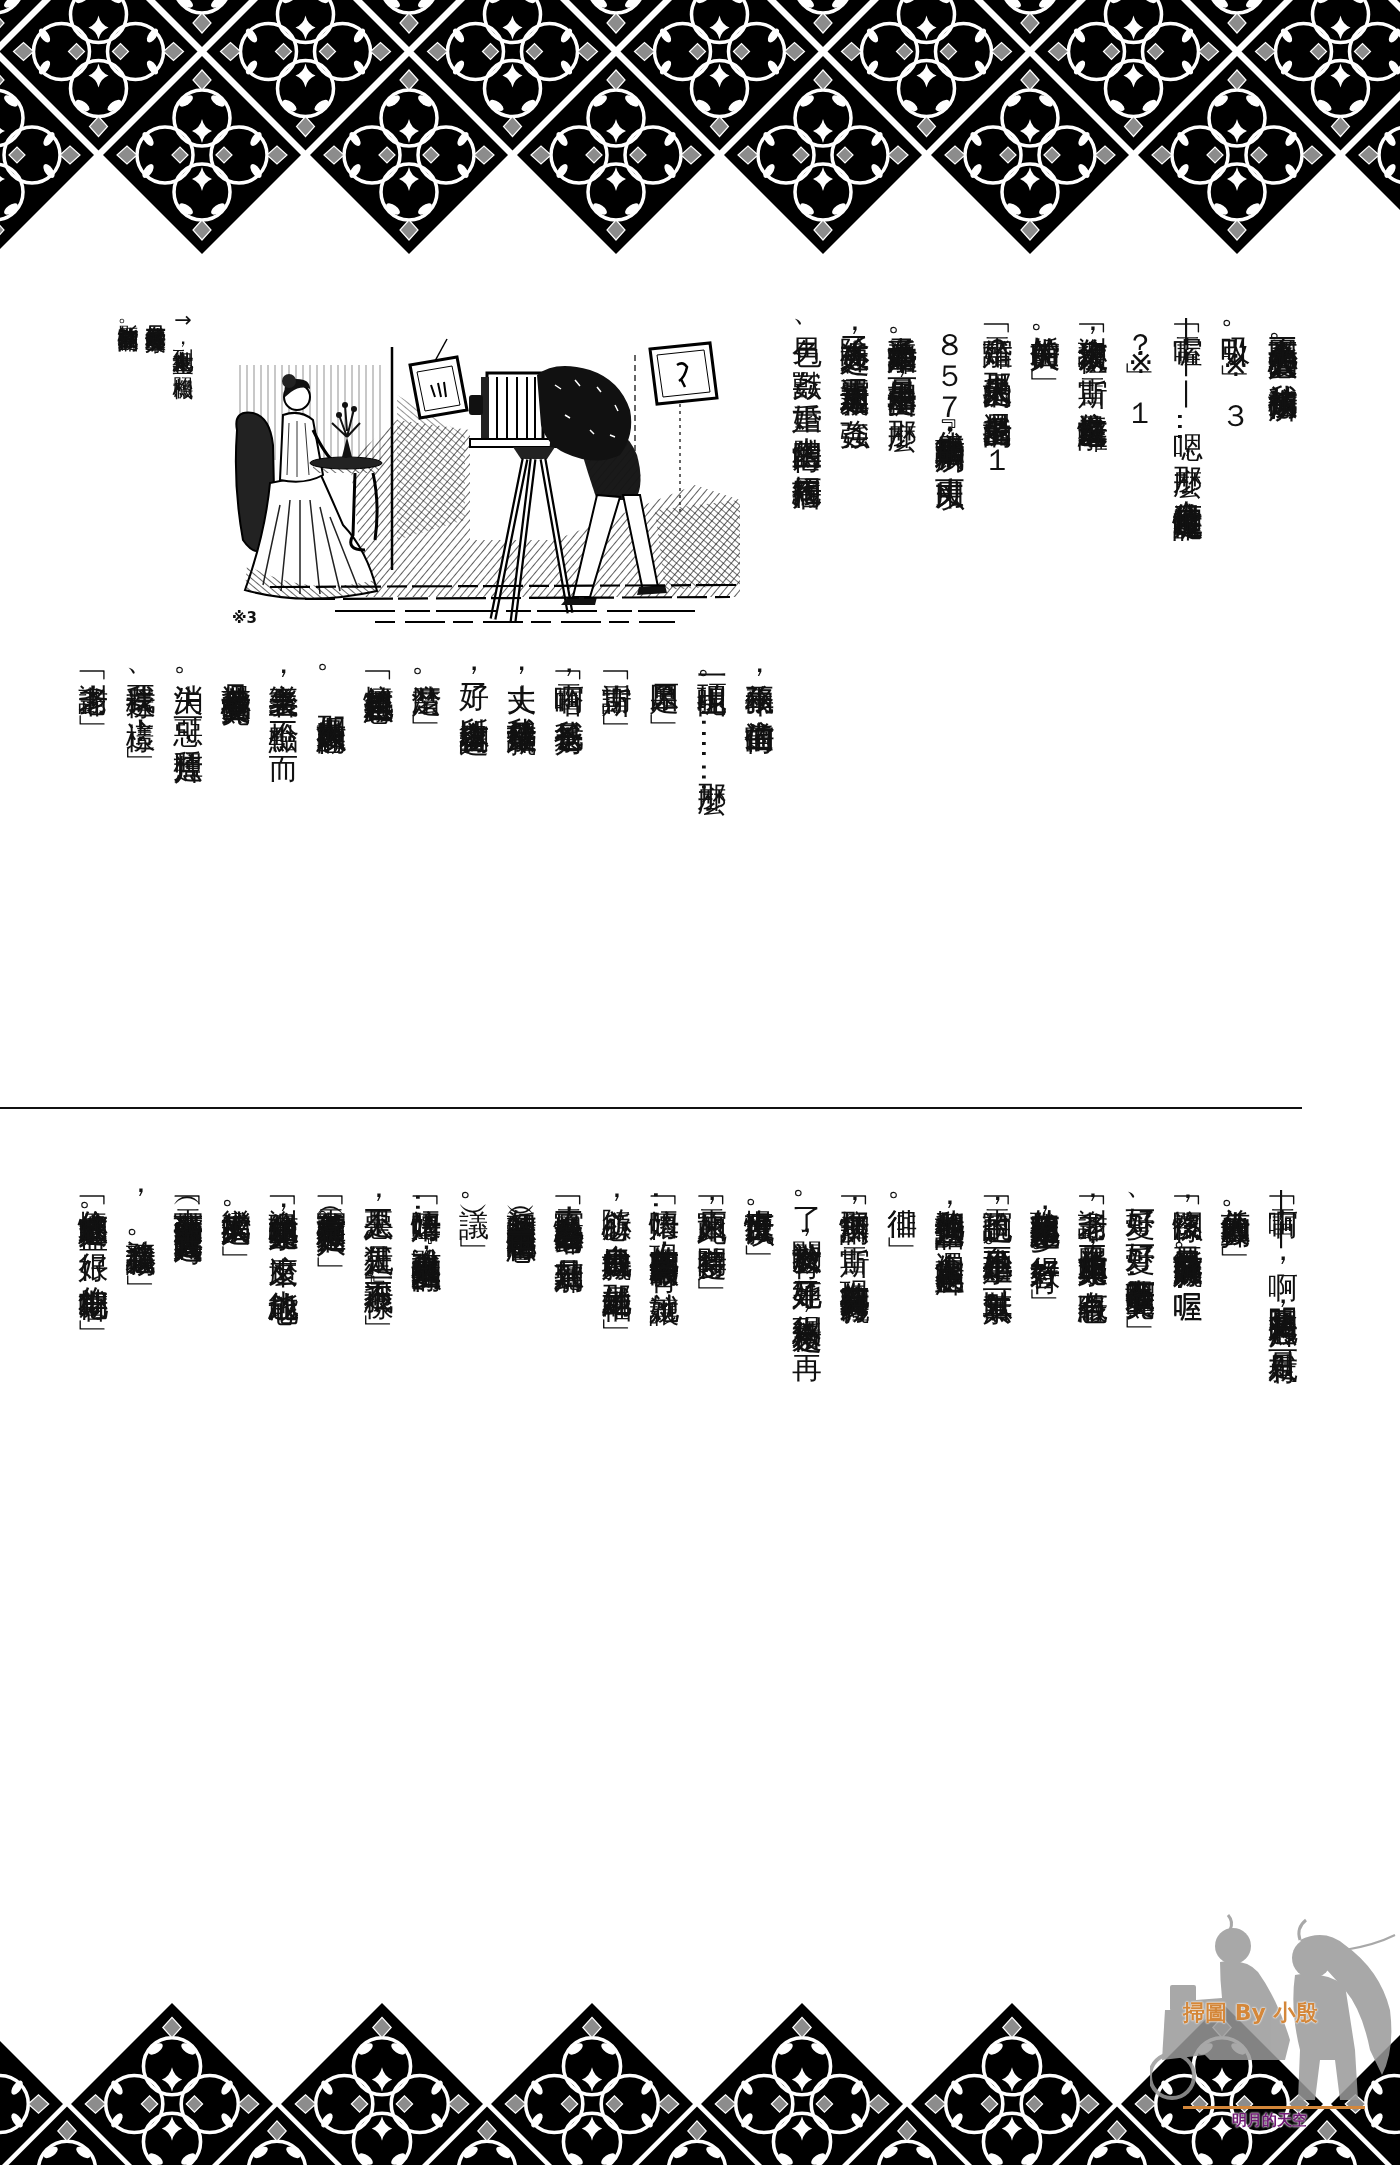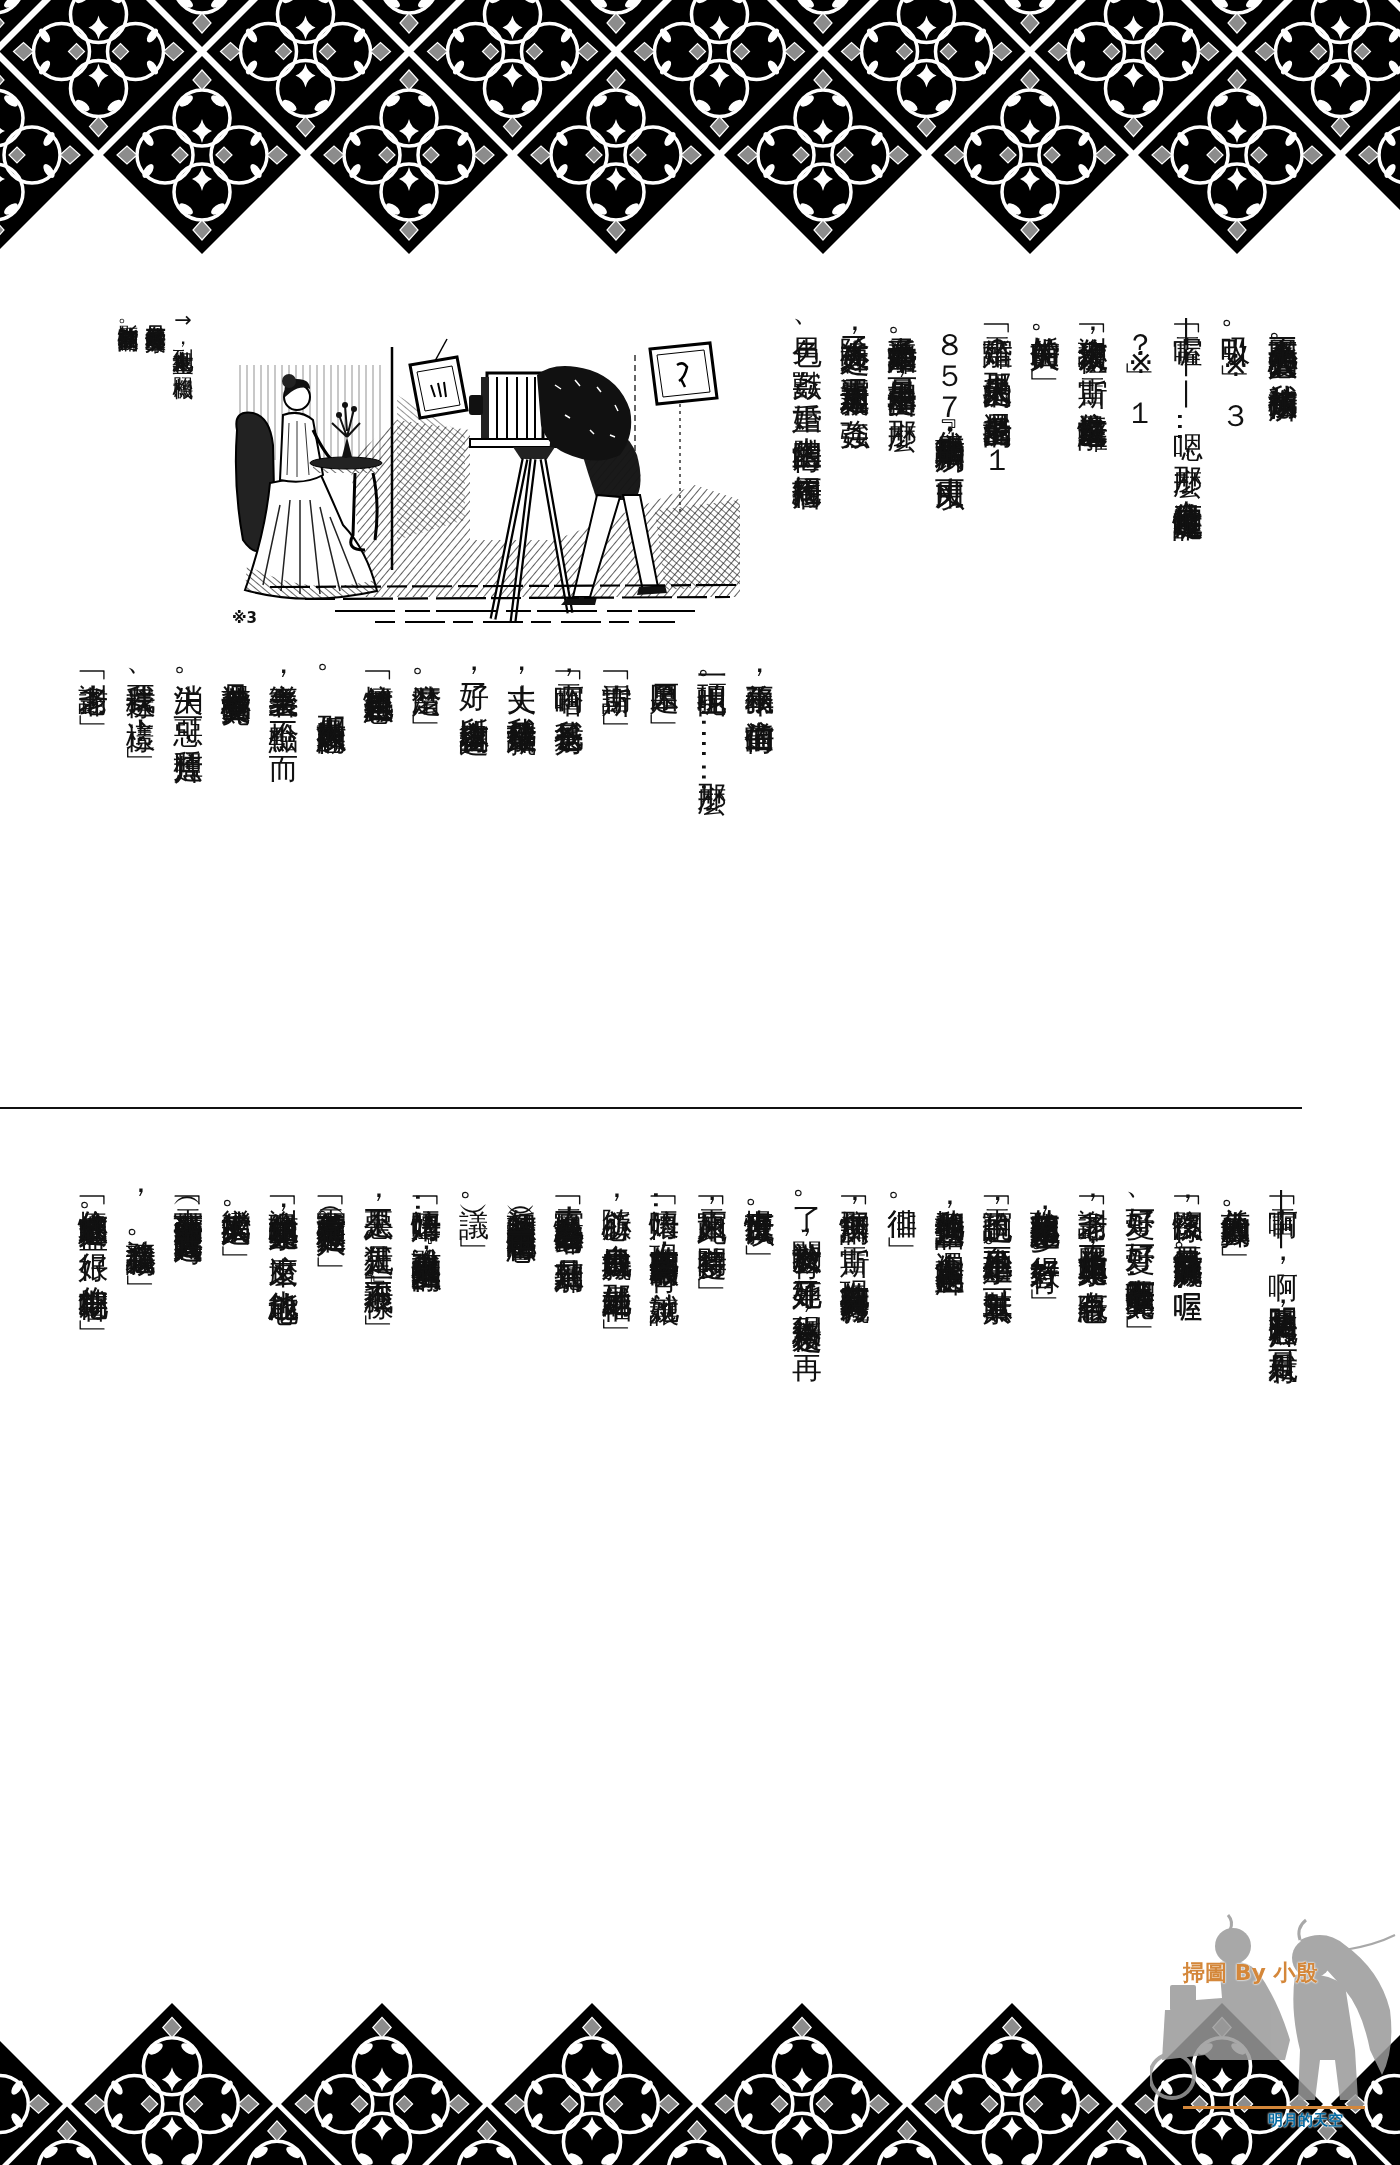--- a/index.html
+++ b/index.html
@@ -23,23 +23,23 @@
     .caption {
       position: absolute; top: 308px; right: 1204px;
       writing-mode: vertical-rl; text-orientation: mixed;
       font-family: "DejaVu Sans", sans-serif;
       font-size: 21px; letter-spacing: 0.7px; line-height: 27.5px; color: #111;
     }
     .caption .cap-col { white-space: nowrap; }
     .caption .arrow { text-orientation: upright; }
     .divider { position: absolute; left: 0; top: 1107px; width: 1302px; height: 2px; background: #111111; }
     .watermark-art { position: absolute; left: 1150px; top: 1900px; width: 250px; height: 265px; }
-    .wm-line1 { position: absolute; left: 1183px; top: 1958px; font: bold 22px "DejaVu Sans", sans-serif; color: #d4873a; white-space: nowrap; text-shadow: 0 0 2px #fff, 0 0 2px #fff; }
+    .wm-line1 { position: absolute; left: 1183px; top: 1998px; font: bold 22px "DejaVu Sans", sans-serif; color: #d4873a; white-space: nowrap; text-shadow: 0 0 2px #fff, 0 0 2px #fff; }
     .wm-rule { position: absolute; left: 1183px; top: 2106px; width: 182px; height: 3px; background: #d4873a; }
-    .wm-line2 { position: absolute; left: 1268px; top: 2111px; font: bold 15px "DejaVu Sans", sans-serif; color: #0369a1; white-space: nowrap; text-shadow: 0 0 2px #fff, 0 0 2px #fff; }
+    .wm-line2 { position: absolute; left: 1232px; top: 2111px; font: bold 15px "DejaVu Sans", sans-serif; color: #701a75; white-space: nowrap; text-shadow: 0 0 2px #fff, 0 0 2px #fff; }
   </style>
 </head>
 <body>
 
 <div class="page">
 
   <svg width="0" height="0" style="position:absolute">
     <defs>
       <g id="tile">
         <polygon points="0,-99 99,0 0,99 -99,0" fill="#000"></polygon>

